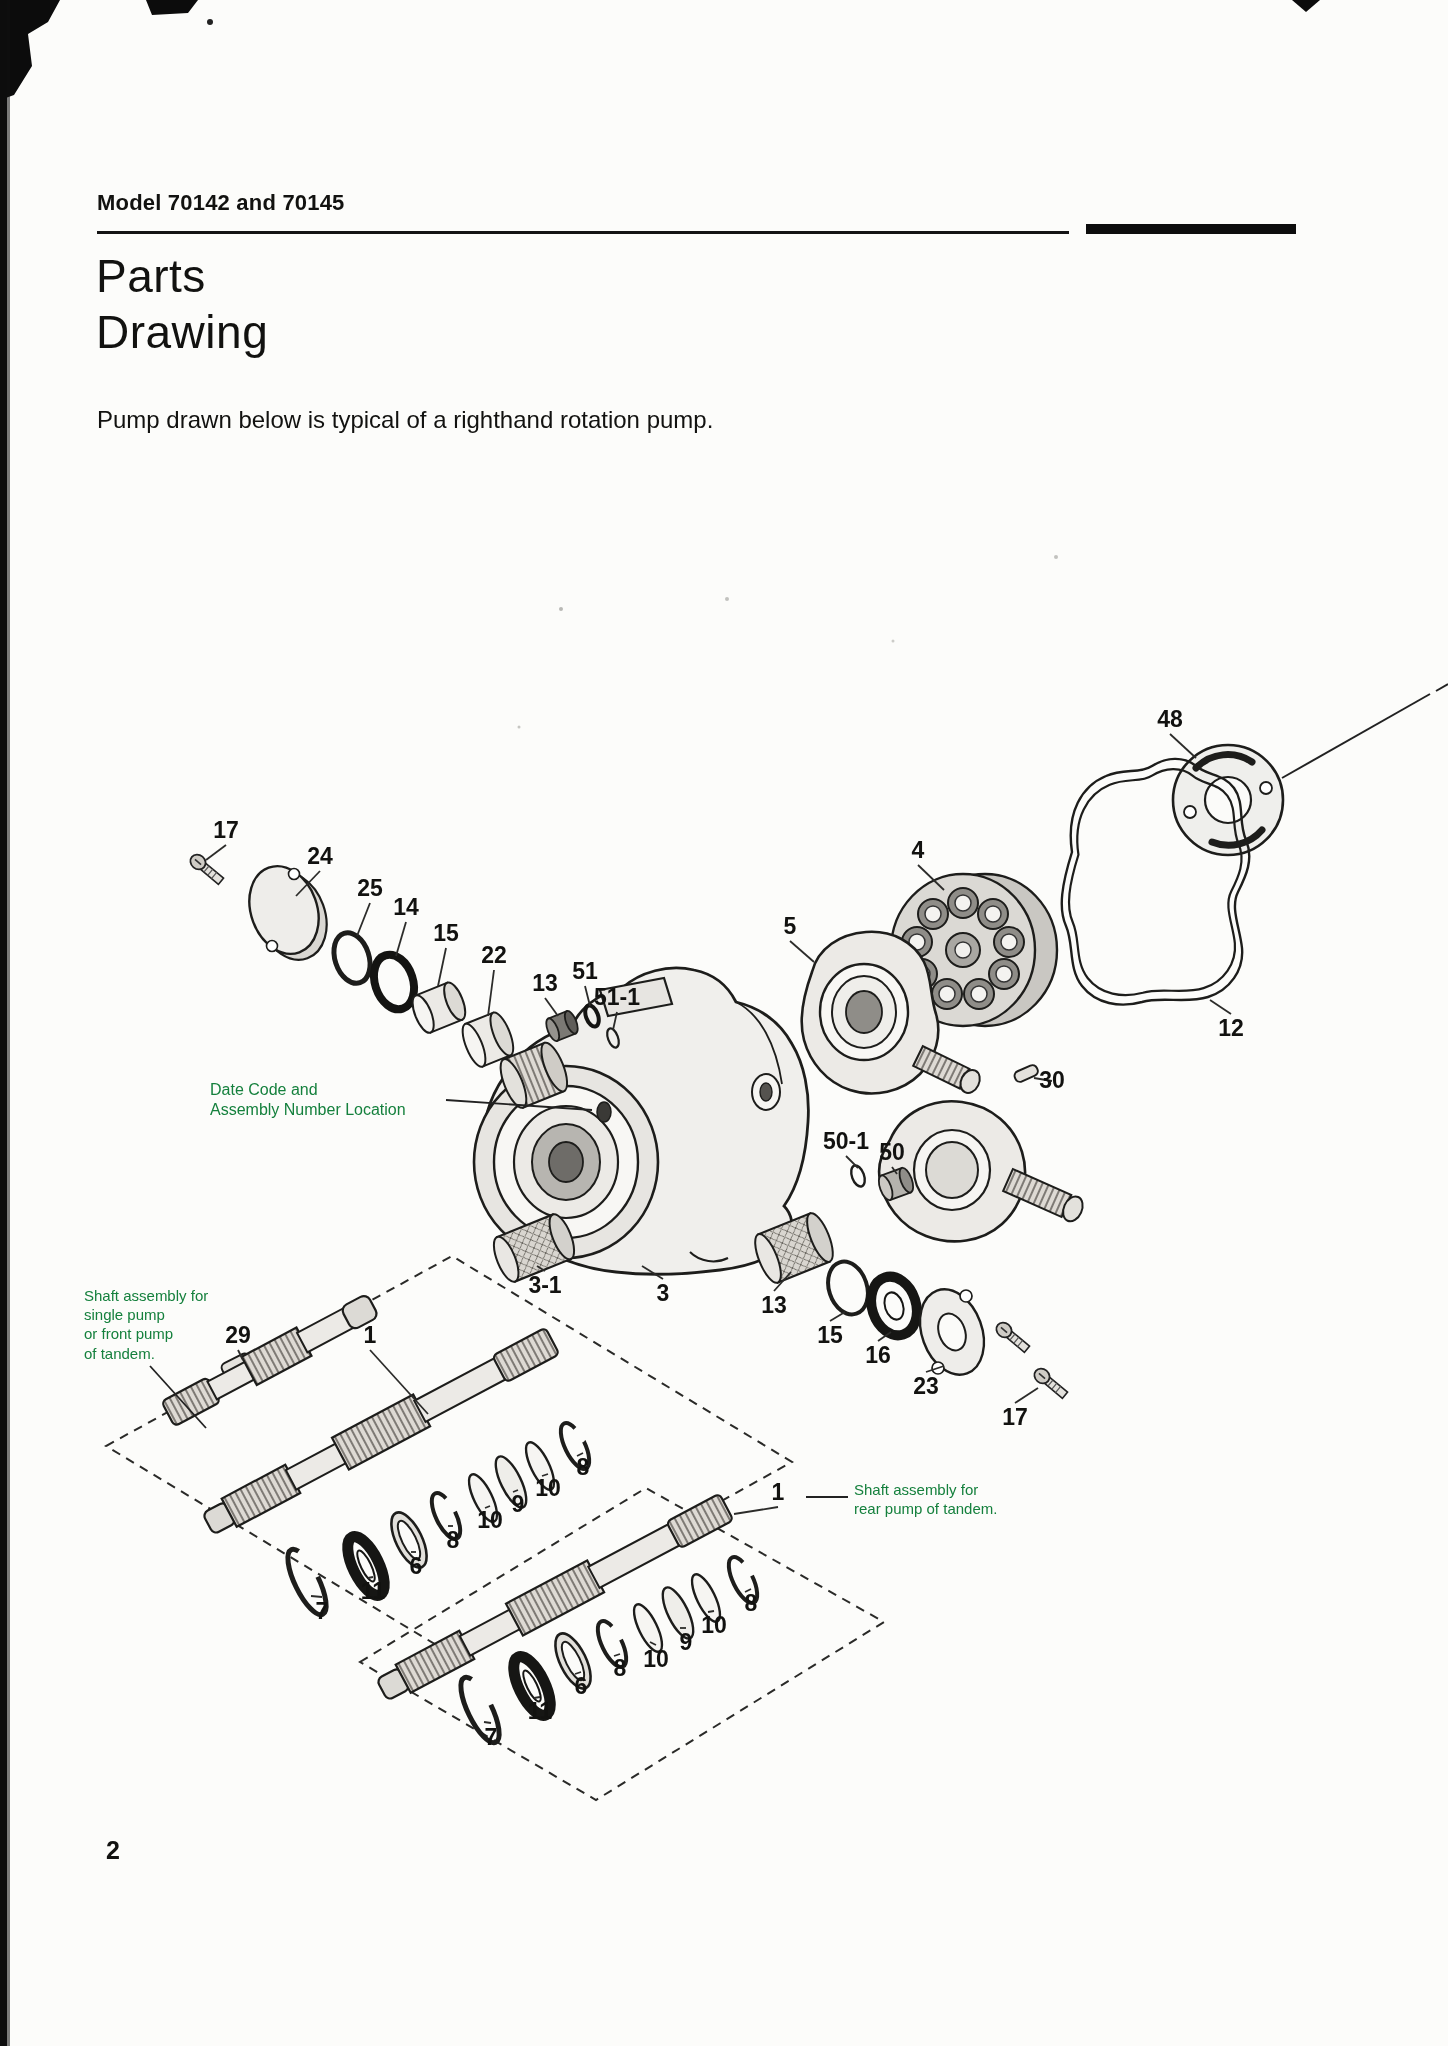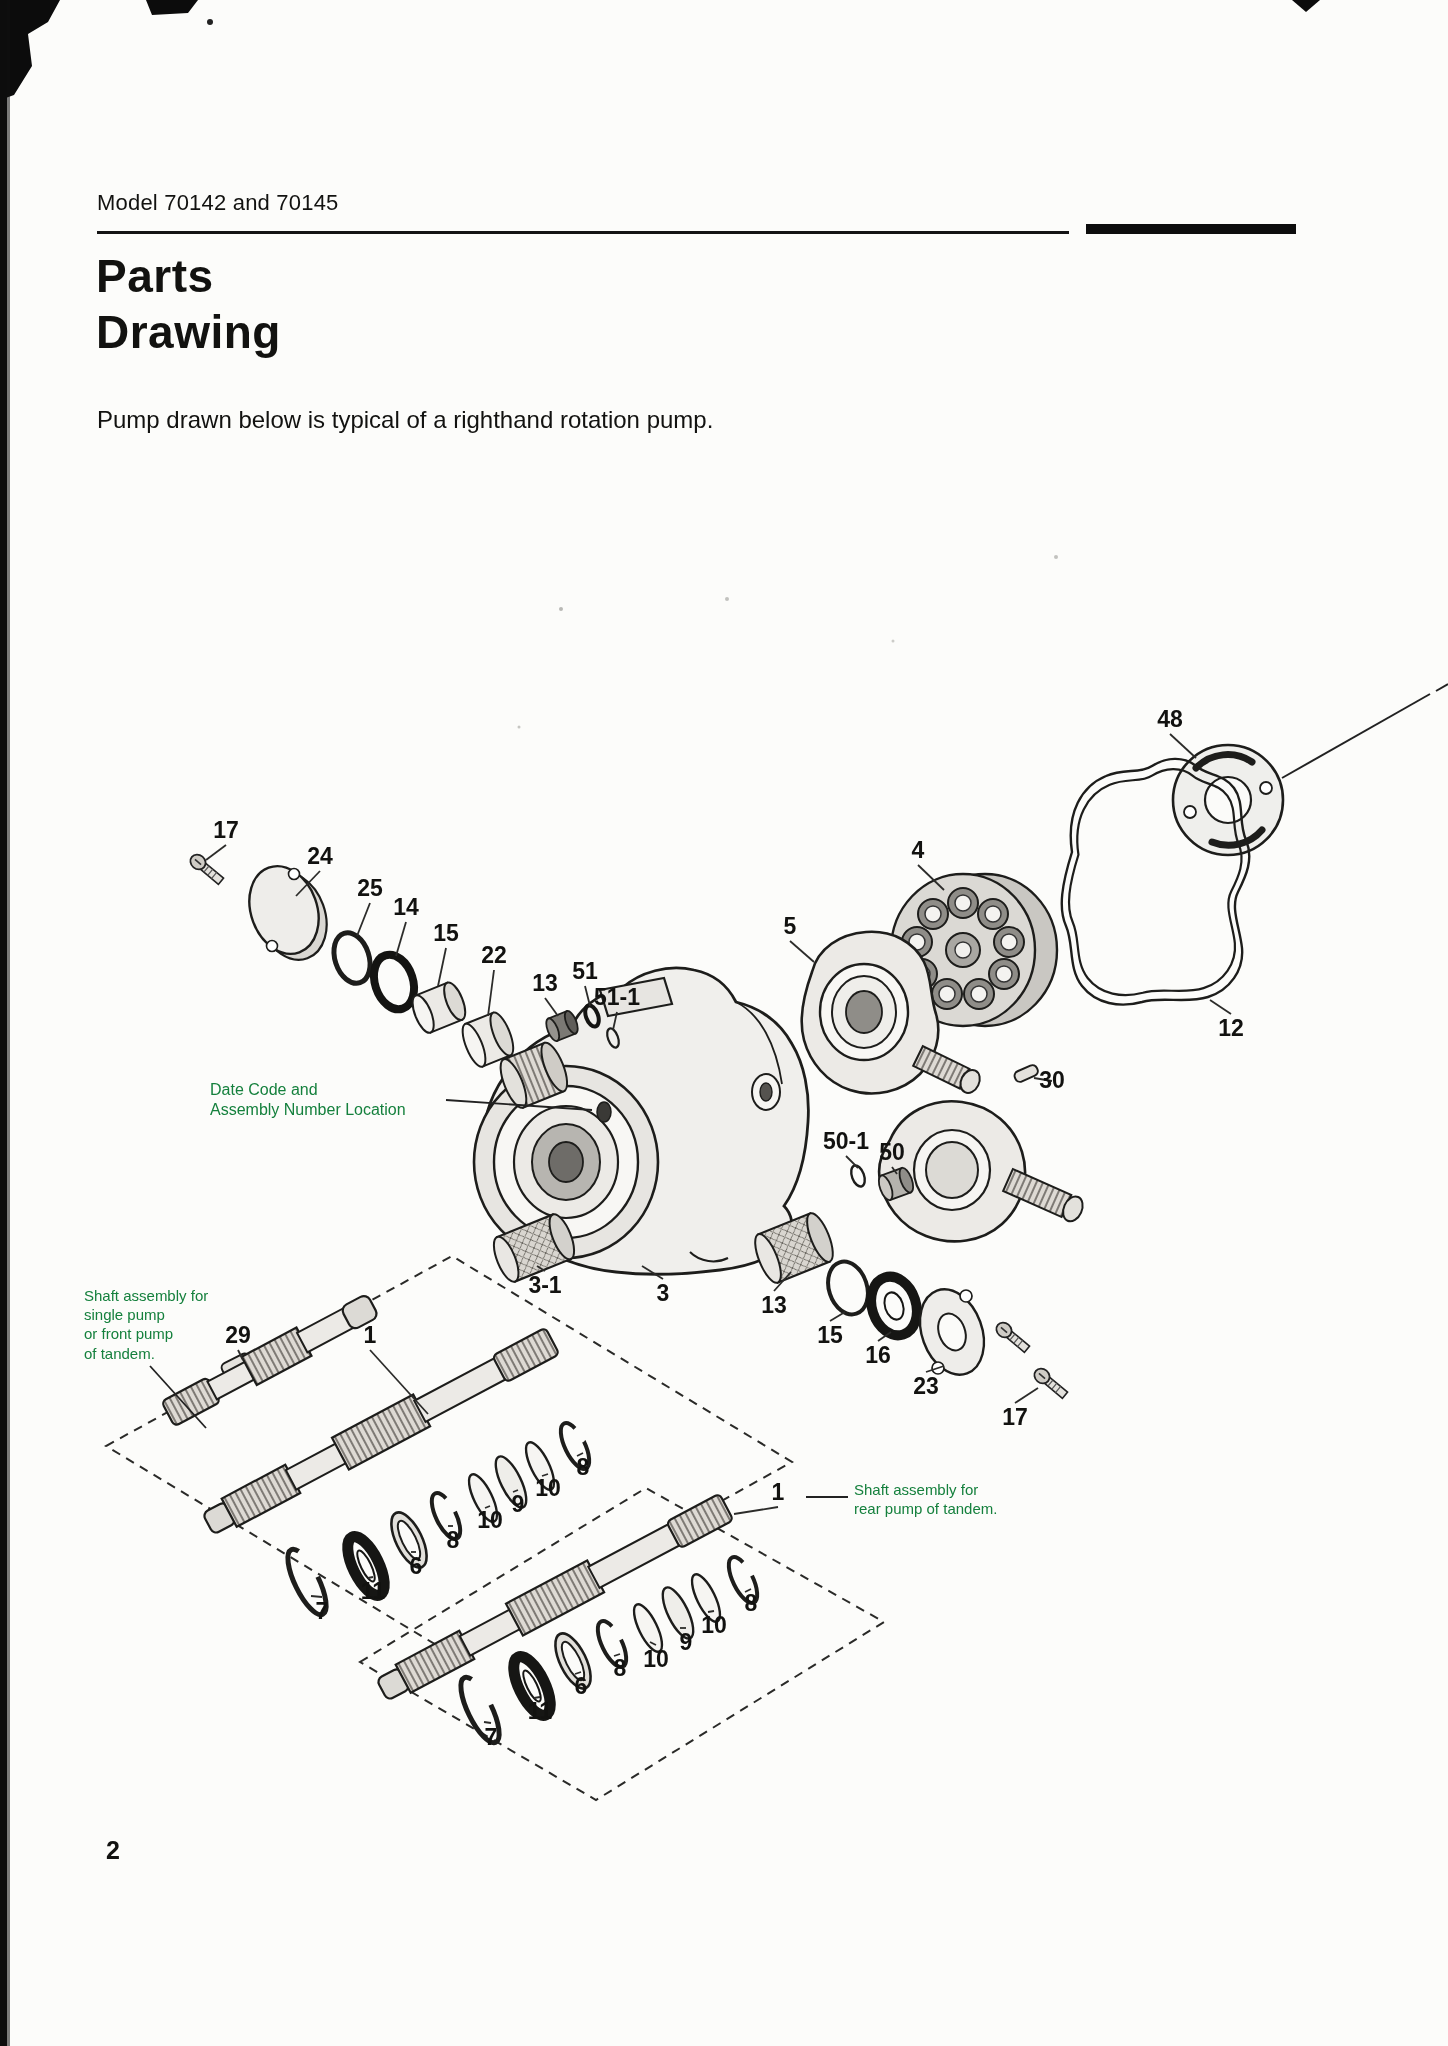--- a/index.html
+++ b/index.html
@@ -3,30 +3,30 @@
 <meta charset="utf-8">
 <style>
   * { box-sizing: border-box; }
   html, body { margin: 0; padding: 0; background: #fcfcfa; }
   .page {
     position: relative; width: 1448px; height: 2046px;
     background: #fcfcfa; overflow: hidden;
     font-family: "Liberation Sans", sans-serif; color: #121210;
   }
   .abs { position: absolute; }
-  .model-header { left: 97px; top: 190px; font-size: 22px; font-weight: normal; letter-spacing: .2px; }
+  .model-header { left: 97px; top: 190px; font-size: 22px; font-weight: bold; letter-spacing: .2px; }
   .header-rule { left: 97px; top: 231px; width: 972px; height: 3px; background: #141414; }
   .logo { left: 1086px; top: 162px; width: 212px; text-align: center; }
   .logo-text {
     display: inline-block; font-size: 57px; font-weight: bold; font-style: italic;
     letter-spacing: -4px; line-height: 1; transform: scaleY(.96); color: #0c0c0c;
   }
   .logo-bar { left: 1086px; top: 224px; width: 210px; height: 10px; background: #0d0d0d; }
   .doc-title {
-    left: 96px; top: 248px; font-size: 46px; font-weight: bold;
+    left: 96px; top: 248px; font-size: 46px; font-weight: normal;
     line-height: 1.22; letter-spacing: .5px; white-space: pre-line;
   }
   .subtitle { left: 97px; top: 406px; font-size: 24px; }
   .page-number { left: 106px; top: 1836px; font-size: 25px; font-weight: bold; }
   .note { position: absolute; font-size: 16px; line-height: 1.28; white-space: pre-line; color: #15803d; }
   .note-datecode { left: 210px; top: 1080px; }
   .note-front { left: 84px; top: 1286px; font-size: 15px; }
   .note-rear { left: 854px; top: 1480px; font-size: 15px; }
   svg.diagram { position: absolute; left: 0; top: 0; }
   text.callout {

